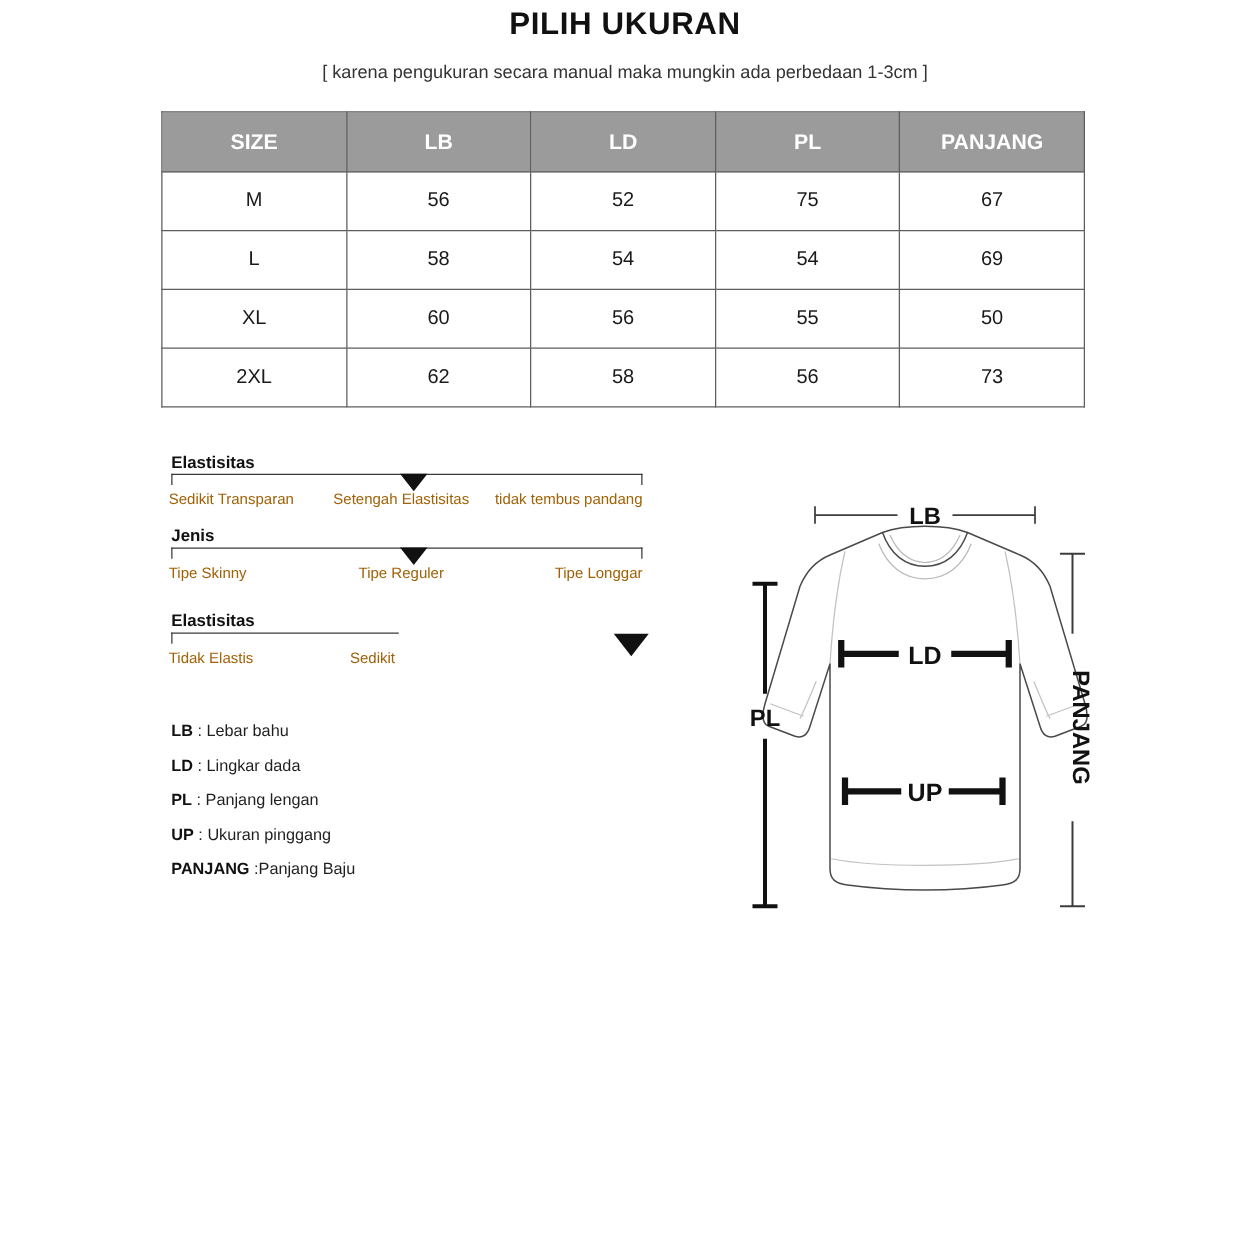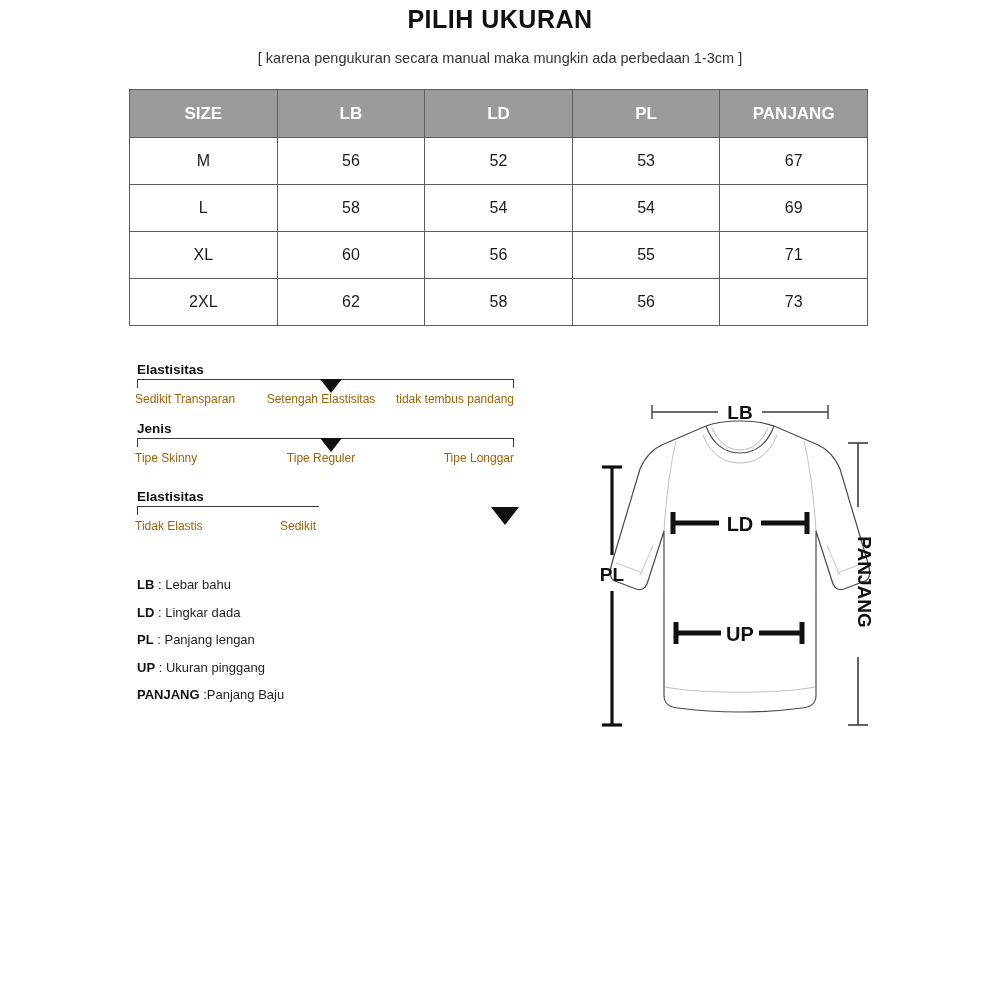--- a/index.html
+++ b/index.html
@@ -169,36 +169,36 @@
       <th>LD</th>
       <th>PL</th>
       <th>PANJANG</th>
     </tr>
   </thead>
   <tbody>
     <tr>
       <td>M</td>
       <td>56</td>
       <td>52</td>
-      <td>53</td>
+      <td>75</td>
       <td>67</td>
     </tr>
     <tr>
       <td>L</td>
       <td>58</td>
       <td>54</td>
       <td>54</td>
       <td>69</td>
     </tr>
     <tr>
       <td>XL</td>
       <td>60</td>
       <td>56</td>
       <td>55</td>
-      <td>71</td>
+      <td>50</td>
     </tr>
     <tr>
       <td>2XL</td>
       <td>62</td>
       <td>58</td>
       <td>56</td>
       <td>73</td>
     </tr>
   </tbody>
 </table>

